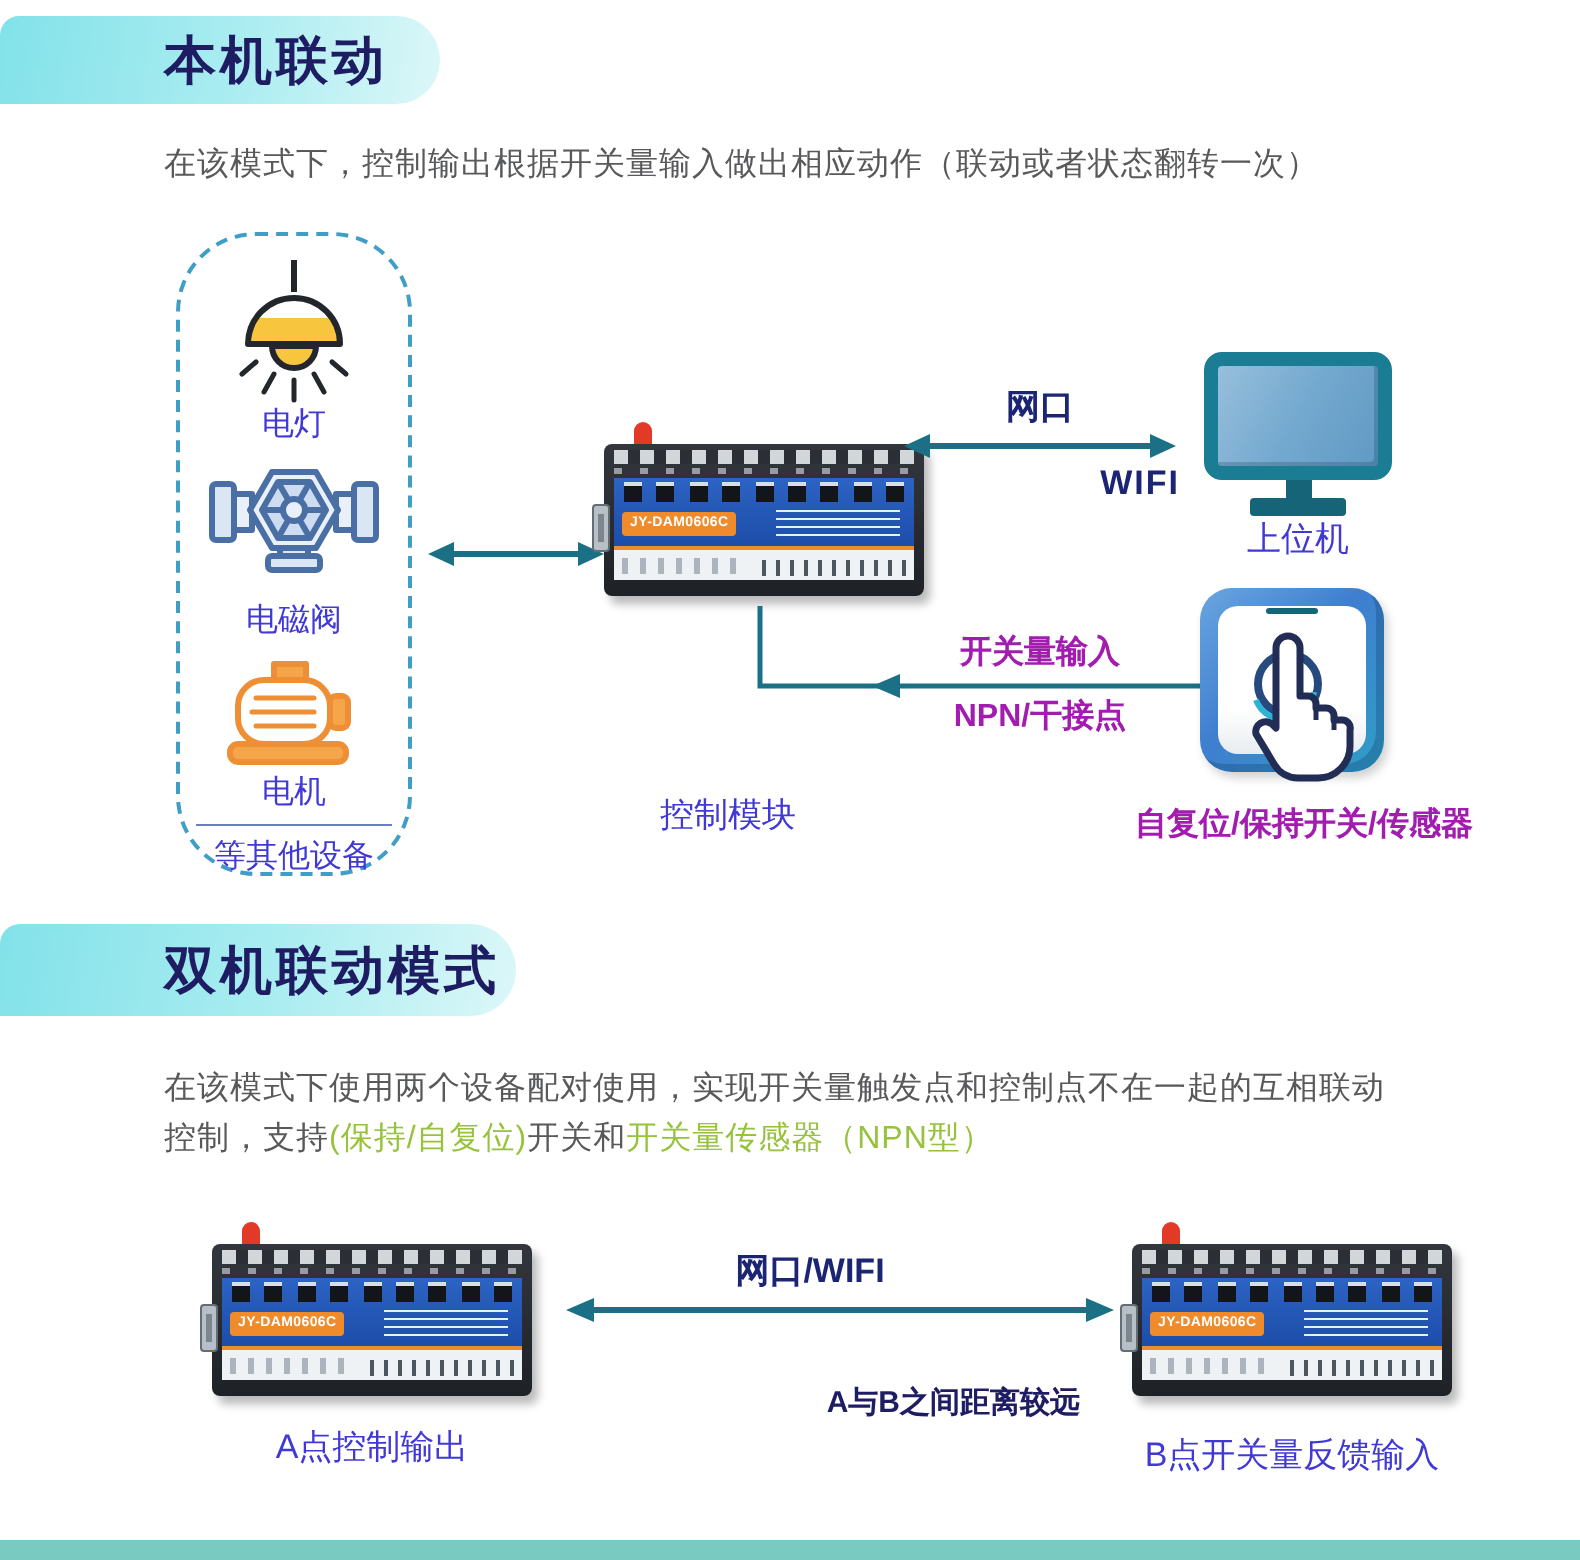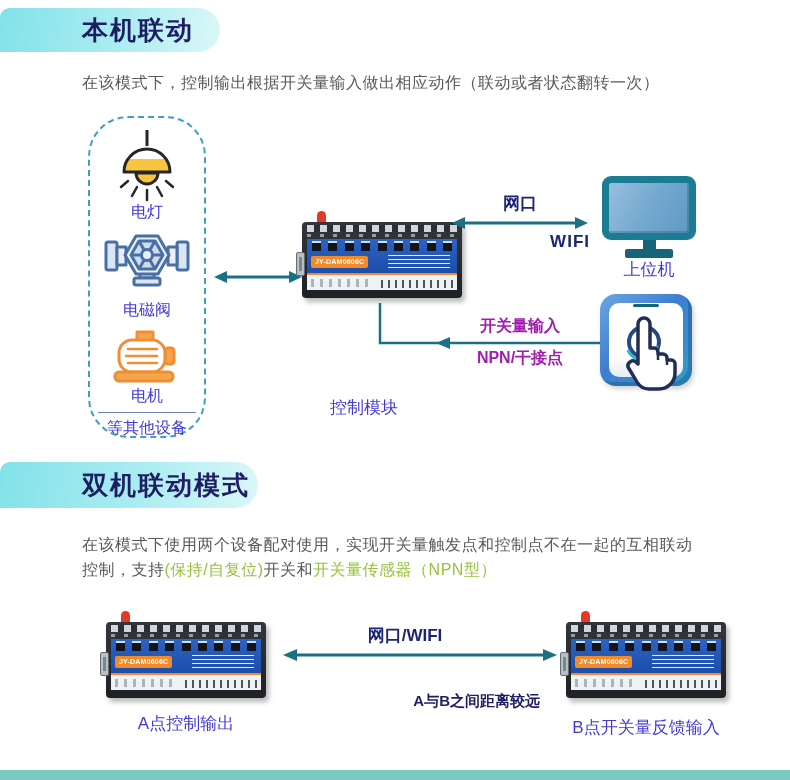--- a/index.html
+++ b/index.html
@@ -227,20 +227,21 @@
     <div class="sw-face"></div>
     <div class="sw-slot"></div>
     <svg class="sw-hand" viewBox="0 0 78 84">
       <circle cx="32" cy="30" r="15" fill="none" stroke="#274a7e" stroke-width="4"></circle>
       <path d="M16 38 A15 15 0 0 0 45 34" fill="none" stroke="#2fb3d4" stroke-width="3"></path>
       <path d="M26 12 a6 6 0 0 1 12 0 v24 h4 a4 4 0 0 1 4 4 v2 h5 a4 4 0 0 1 4 4 v2 h4 a4 4 0 0 1 4 5 v8 a16 16 0 0 1 -16 16 h-10 a14 14 0 0 1 -12 -7 l-9 -15 a5 5 0 0 1 8 -5 l2 2 z" fill="#ffffff" stroke="#222d55" stroke-width="3.5" stroke-linejoin="round"></path>
       <line x1="46" y1="42" x2="46" y2="48" stroke="#222d55" stroke-width="2.5"></line>
       <line x1="55" y1="48" x2="55" y2="53" stroke="#222d55" stroke-width="2.5"></line>
     </svg>
   </div>
+  <div class="redlabel" style="left:552px; top:402px; width:200px;">自复位/保持开关/传感器</div>
 
   <div class="pill pill2">
     <span class="t">双机联动模式</span>
   </div>
   <div class="para para2">
     <div>在该模式下使用两个设备配对使用，实现开关量触发点和控制点不在一起的互相联动</div>
     <div><span>控制，支持</span><span class="green">(保持/自复位)</span><span>开关</span><span>和</span><span class="green">开关量传感器（NPN型）</span></div>
   </div>
 
   <div class="device" style="left:106px; top:610px;">

